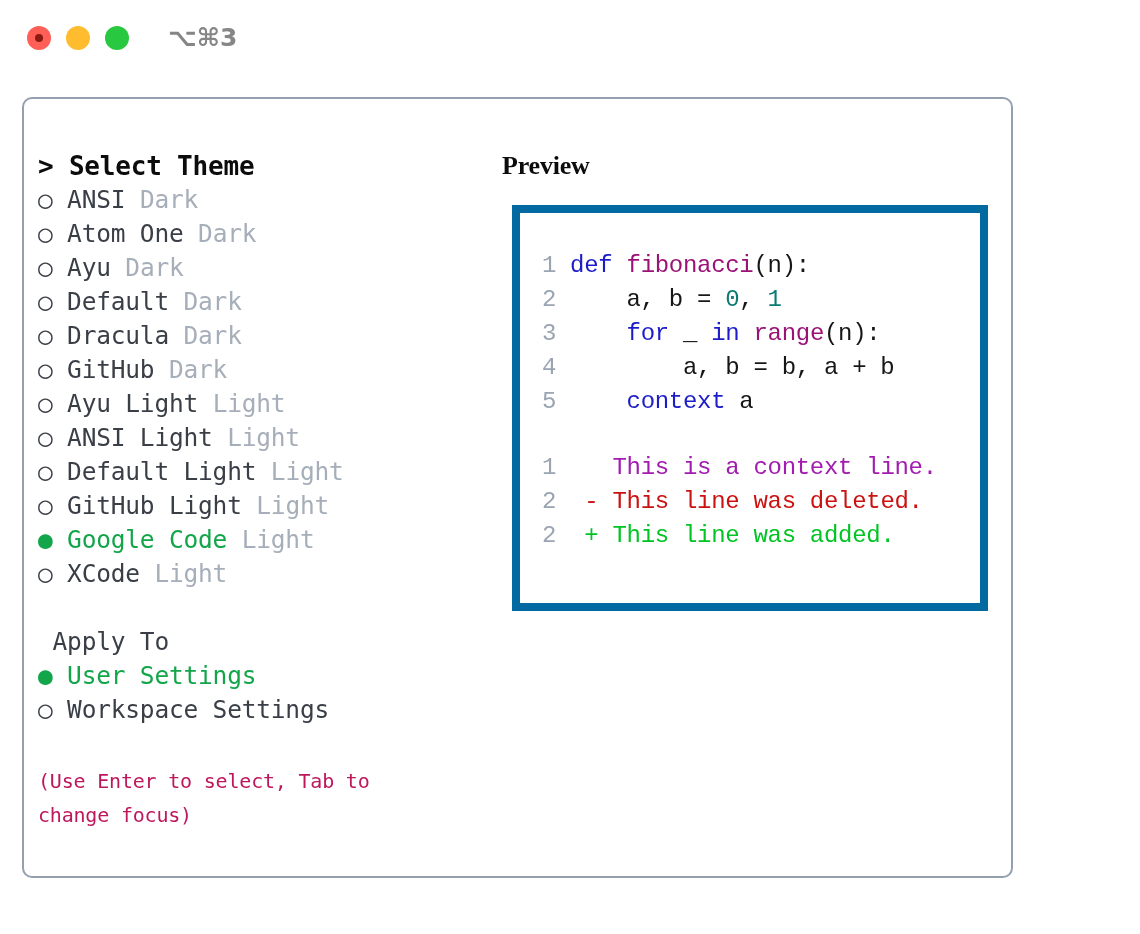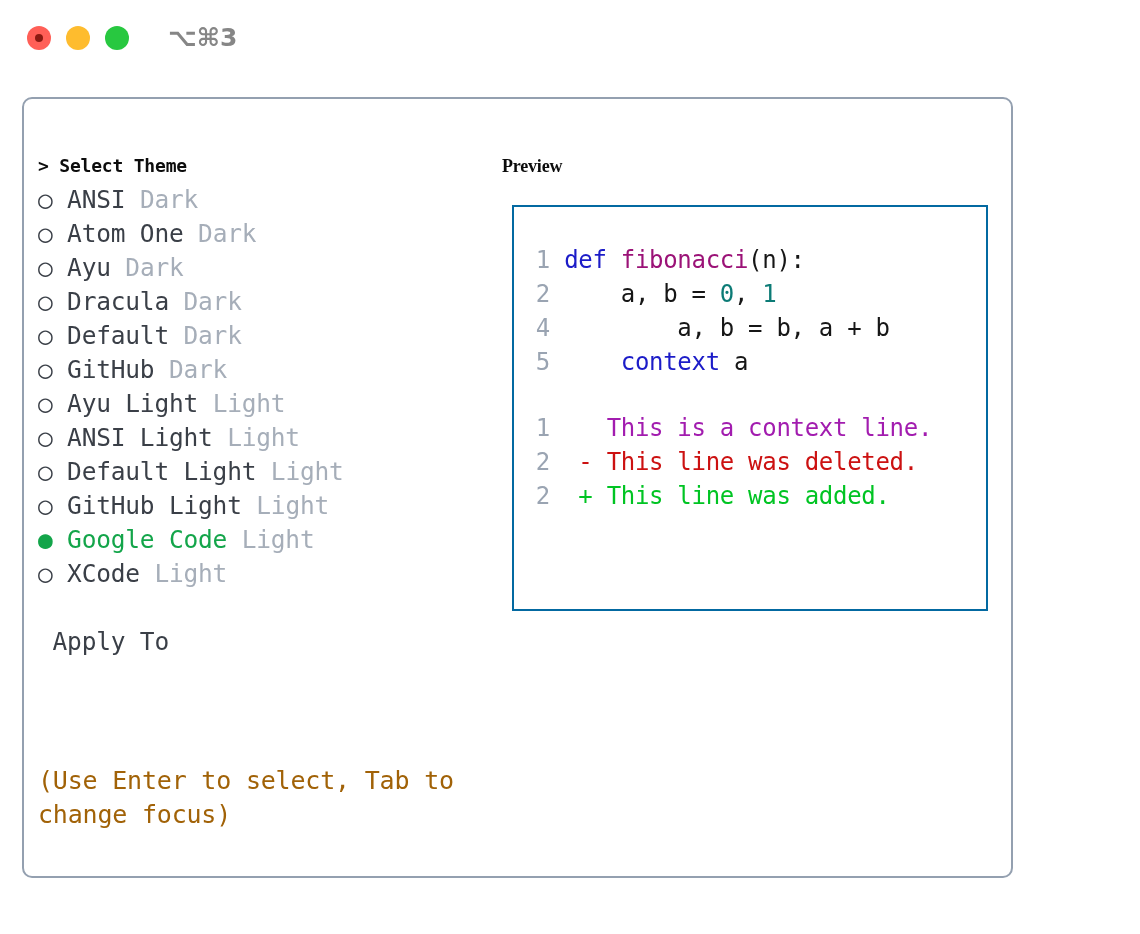--- a/index.html
+++ b/index.html
@@ -67,21 +67,21 @@
     background: #ffffff;
   }
 
   
   #theme-pane {
     position: absolute;
     left: 14px; top: 50px;
     width: 450px;
   }
   .pane-heading {
-    font-size: 18px;
+    font-size: 26px;
     font-weight: 700;
     color: #0c0c0c;
     line-height: 34px;
     white-space: pre;
     letter-spacing: -0.2px;
   }
   .opt-row {
     font-size: 24.5px;
     line-height: 34px;
     color: #3a3f47;
@@ -93,40 +93,41 @@
   .opt-label     { color: #3a3f47; }
   .opt-row.sel .opt-label { color: #13a54a; }
   .opt-kind      { color: #a6aeb9; }
 
   .spacer-row { height: 34px; }
 
   #help-text {
     position: absolute;
     left: 14px; top: 665px;
     width: 430px;
-    font-size: 25px;
-    line-height: 34px;
-    color: #a16207;
+    font-size: 20px;
+    line-height: 34px;
+    color: #be185d;
     letter-spacing: -0.2px;
   }
 
   
   #preview-pane {
     position: absolute;
     left: 478px; top: 50px;
     width: 500px;
     font-family: Liberation Serif, serif;
   }
   #preview-box {
     position: absolute;
     left: 488px; top: 106px;
     width: 476px; height: 406px;
-    border: 2px solid #0369a1;
+    border: 8px solid #0369a1;
     box-sizing: border-box;
     background: #ffffff;
+    font-family: Liberation Mono, monospace;
   }
   #code-area {
     position: absolute;
     left: 14px; top: 36px;
     right: 8px;
   }
   .code-line {
     font-size: 24px;
     line-height: 34px;
     white-space: pre;
@@ -161,50 +162,55 @@
 </div>
 
 <div id="app-frame">
 
   <div id="theme-pane">
     <div class="pane-heading">&gt; Select Theme</div>
     <div id="theme-list">
         <div class="opt-row"><span class="bullet">○</span><span class="opt-label"> ANSI </span><span class="opt-kind">Dark</span></div>
         <div class="opt-row"><span class="bullet">○</span><span class="opt-label"> Atom One </span><span class="opt-kind">Dark</span></div>
         <div class="opt-row"><span class="bullet">○</span><span class="opt-label"> Ayu </span><span class="opt-kind">Dark</span></div>
+        <div class="opt-row"><span class="bullet">○</span><span class="opt-label"> Default </span><span class="opt-kind">Dark</span></div>
         <div class="opt-row"><span class="bullet">○</span><span class="opt-label"> Dracula </span><span class="opt-kind">Dark</span></div>
-        <div class="opt-row"><span class="bullet">○</span><span class="opt-label"> Default </span><span class="opt-kind">Dark</span></div>
         <div class="opt-row"><span class="bullet">○</span><span class="opt-label"> GitHub </span><span class="opt-kind">Dark</span></div>
         <div class="opt-row"><span class="bullet">○</span><span class="opt-label"> Ayu Light </span><span class="opt-kind">Light</span></div>
         <div class="opt-row"><span class="bullet">○</span><span class="opt-label"> ANSI Light </span><span class="opt-kind">Light</span></div>
         <div class="opt-row"><span class="bullet">○</span><span class="opt-label"> Default Light </span><span class="opt-kind">Light</span></div>
         <div class="opt-row"><span class="bullet">○</span><span class="opt-label"> GitHub Light </span><span class="opt-kind">Light</span></div>
         <div class="opt-row sel"><span class="bullet on">●</span><span class="opt-label"> Google Code </span><span class="opt-kind">Light</span></div>
         <div class="opt-row"><span class="bullet">○</span><span class="opt-label"> XCode </span><span class="opt-kind">Light</span></div>
       </div>
 
     <div class="spacer-row"></div>
 
     <div class="opt-row"><span class="bullet" style="visibility:hidden">○</span><span class="opt-label">Apply To</span></div>
+    <div id="apply-list">
+        <div class="opt-row sel"><span class="bullet on">●</span><span class="opt-label"> User Settings</span></div>
+        <div class="opt-row"><span class="bullet">○</span><span class="opt-label"> Workspace Settings</span></div>
+      </div>
   </div>
 
   <div id="help-text">
     <div>(Use Enter to select, Tab to</div>
     <div>change focus)</div>
   </div>
 
   <div id="preview-pane">
     <div class="pane-heading">Preview</div>
   </div>
 
   <div id="preview-box">
     <div id="code-area">
       <div id="code-lines">
           <div class="code-line"><span class="lnum">1</span> <span class="tok-kw">def </span><span class="tok-fn">fibonacci</span><span class="tok-txt">(n):</span></div>
           <div class="code-line"><span class="lnum">2</span> <span class="tok-txt">    a, b = </span><span class="tok-num">0</span><span class="tok-txt">, </span><span class="tok-num">1</span></div>
+          <div class="code-line"><span class="lnum">3</span> <span class="tok-txt">    </span><span class="tok-kw">for</span><span class="tok-txt"> _ </span><span class="tok-kw">in</span><span class="tok-txt"> </span><span class="tok-fn">range</span><span class="tok-txt">(n):</span></div>
           <div class="code-line"><span class="lnum">4</span> <span class="tok-txt">        a, b = b, a + b</span></div>
           <div class="code-line"><span class="lnum">5</span> <span class="tok-txt">    </span><span class="tok-kw">context</span><span class="tok-txt"> a</span></div>
         </div>
       <div class="diff-gap"></div>
       <div id="diff-lines">
           <div class="code-line"><span class="lnum">1</span>  <span class="tok-ctx">  </span><span class="tok-ctx">This is a context line.</span></div>
           <div class="code-line"><span class="lnum">2</span>  <span class="tok-del">- </span><span class="tok-del">This line was deleted.</span></div>
           <div class="code-line"><span class="lnum">2</span>  <span class="tok-add">+ </span><span class="tok-add">This line was added.</span></div>
         </div>
     </div>

